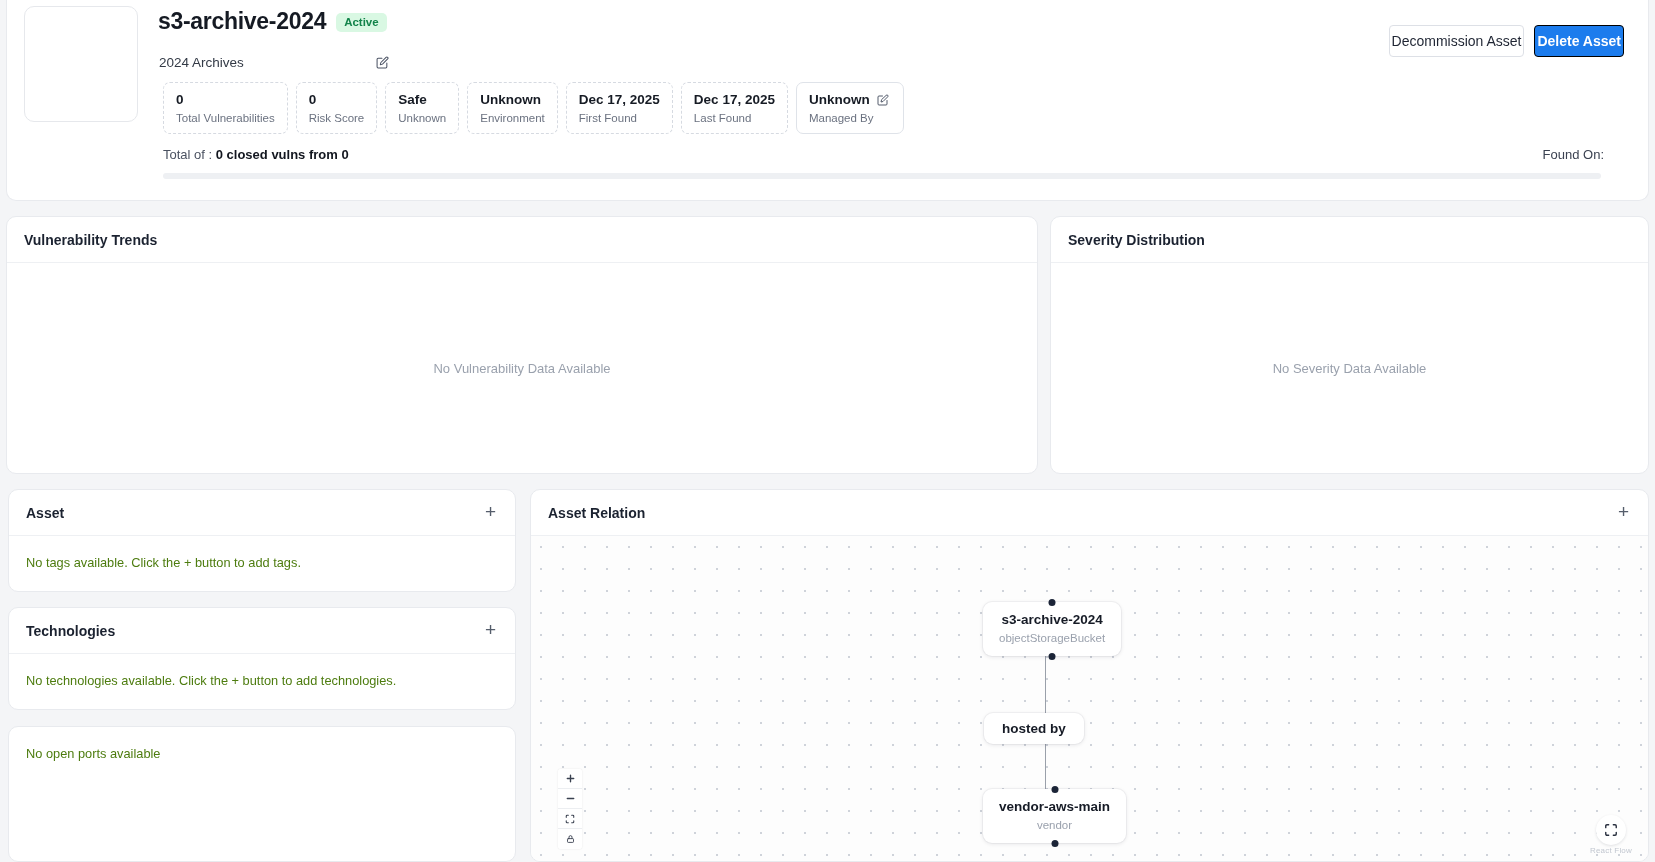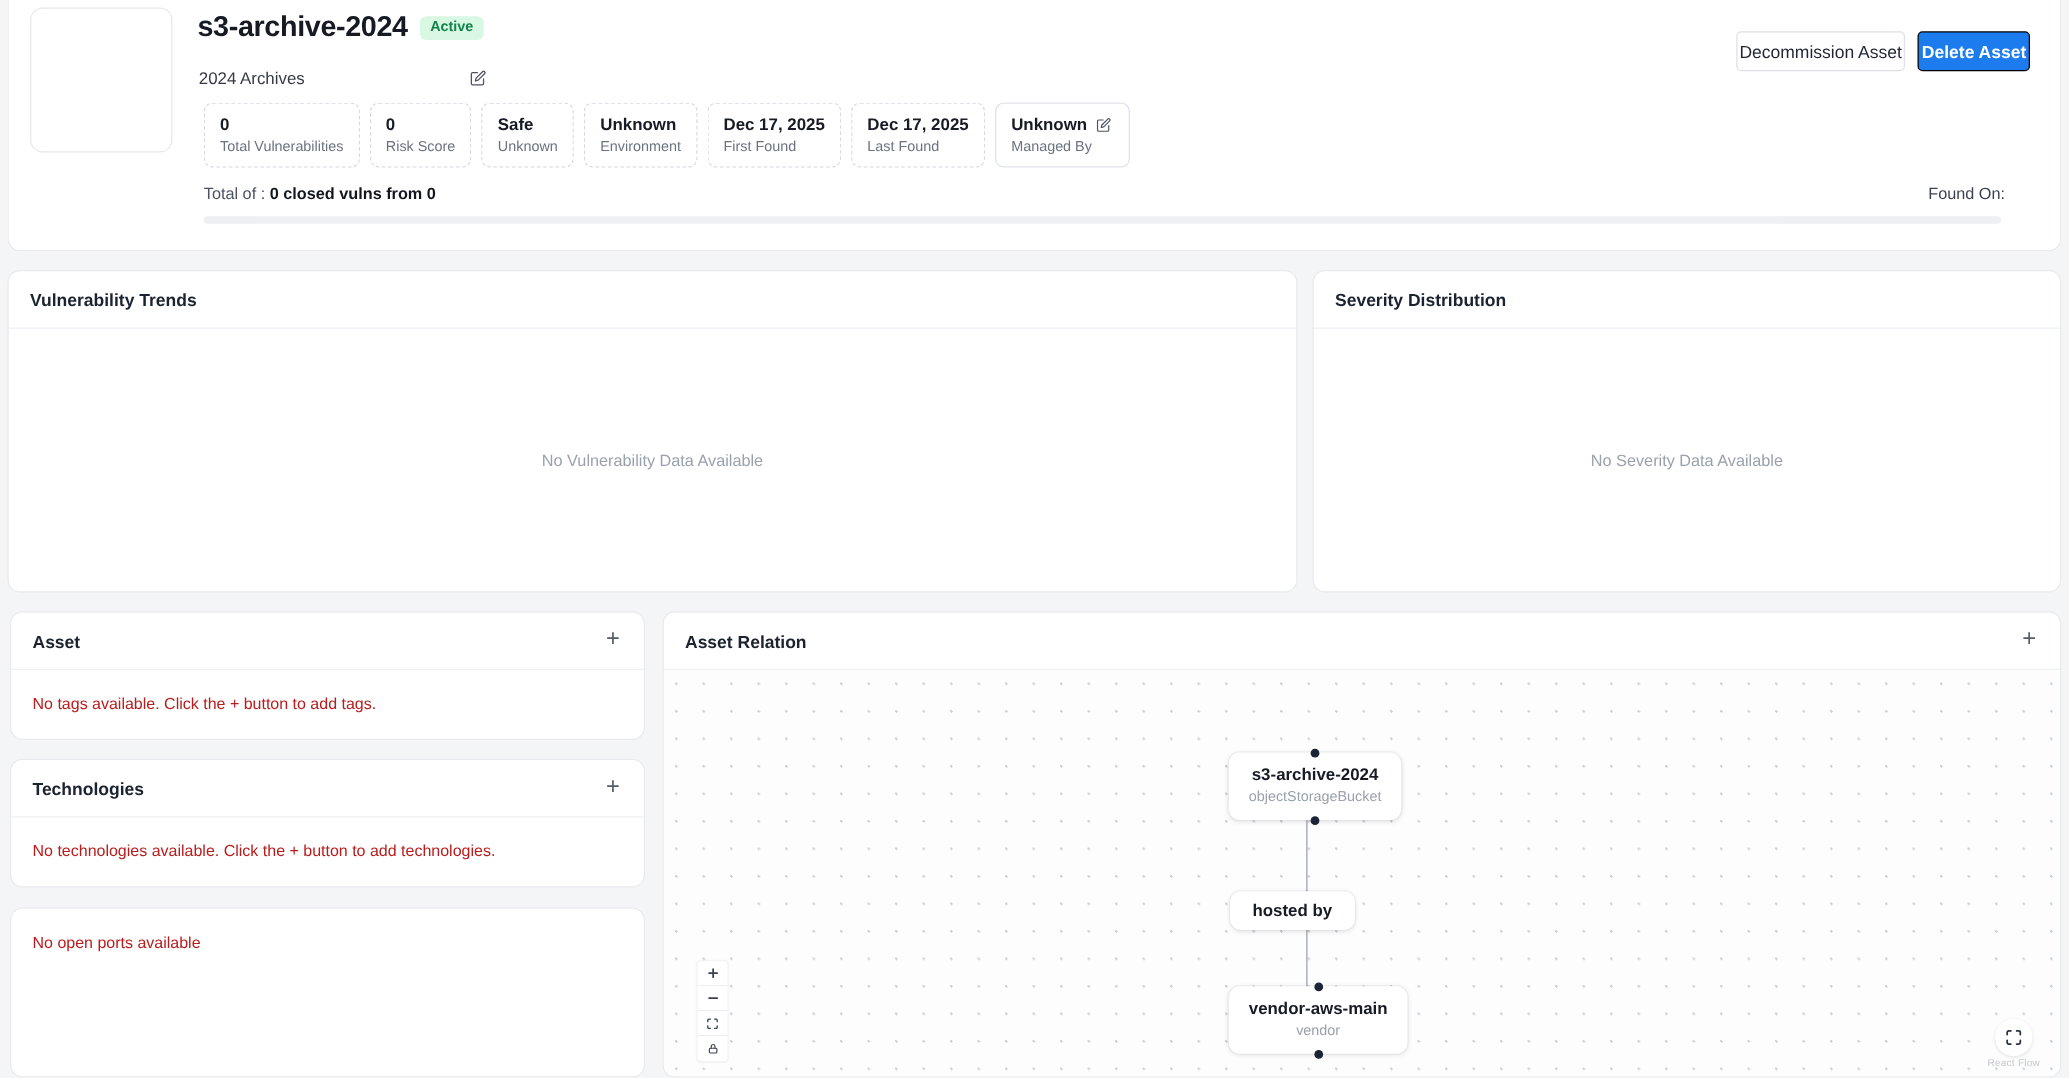--- a/index.html
+++ b/index.html
@@ -155,21 +155,21 @@
   }
   .plus-btn {
     font-size: 19px; color: #555d6b; line-height: 1;
     cursor: pointer; padding: 0 2px 3px; font-weight: 300;
   }
   .panel-body-empty {
     display: flex; align-items: center; justify-content: center;
     color: #9aa1ad; font-size: 13px;
   }
   .panel-body-text {
-    padding: 19px 17px; color: #b91c1c; font-size: 12.8px;
+    padding: 19px 17px; color: #4d7c0f; font-size: 12.8px;
   }
 
   
   #vuln-trends { left: 6px; top: 216px; width: 1032px; height: 258px; }
   #vuln-trends .panel-body-empty { height: 211px; }
   #severity-dist { left: 1050px; top: 216px; width: 599px; height: 258px; }
   #severity-dist .panel-body-empty { height: 211px; }
 
   #tags-panel { left: 8px; top: 489px; width: 508px; height: 103px; }
   #tech-panel { left: 8px; top: 607px; width: 508px; height: 103px; }

